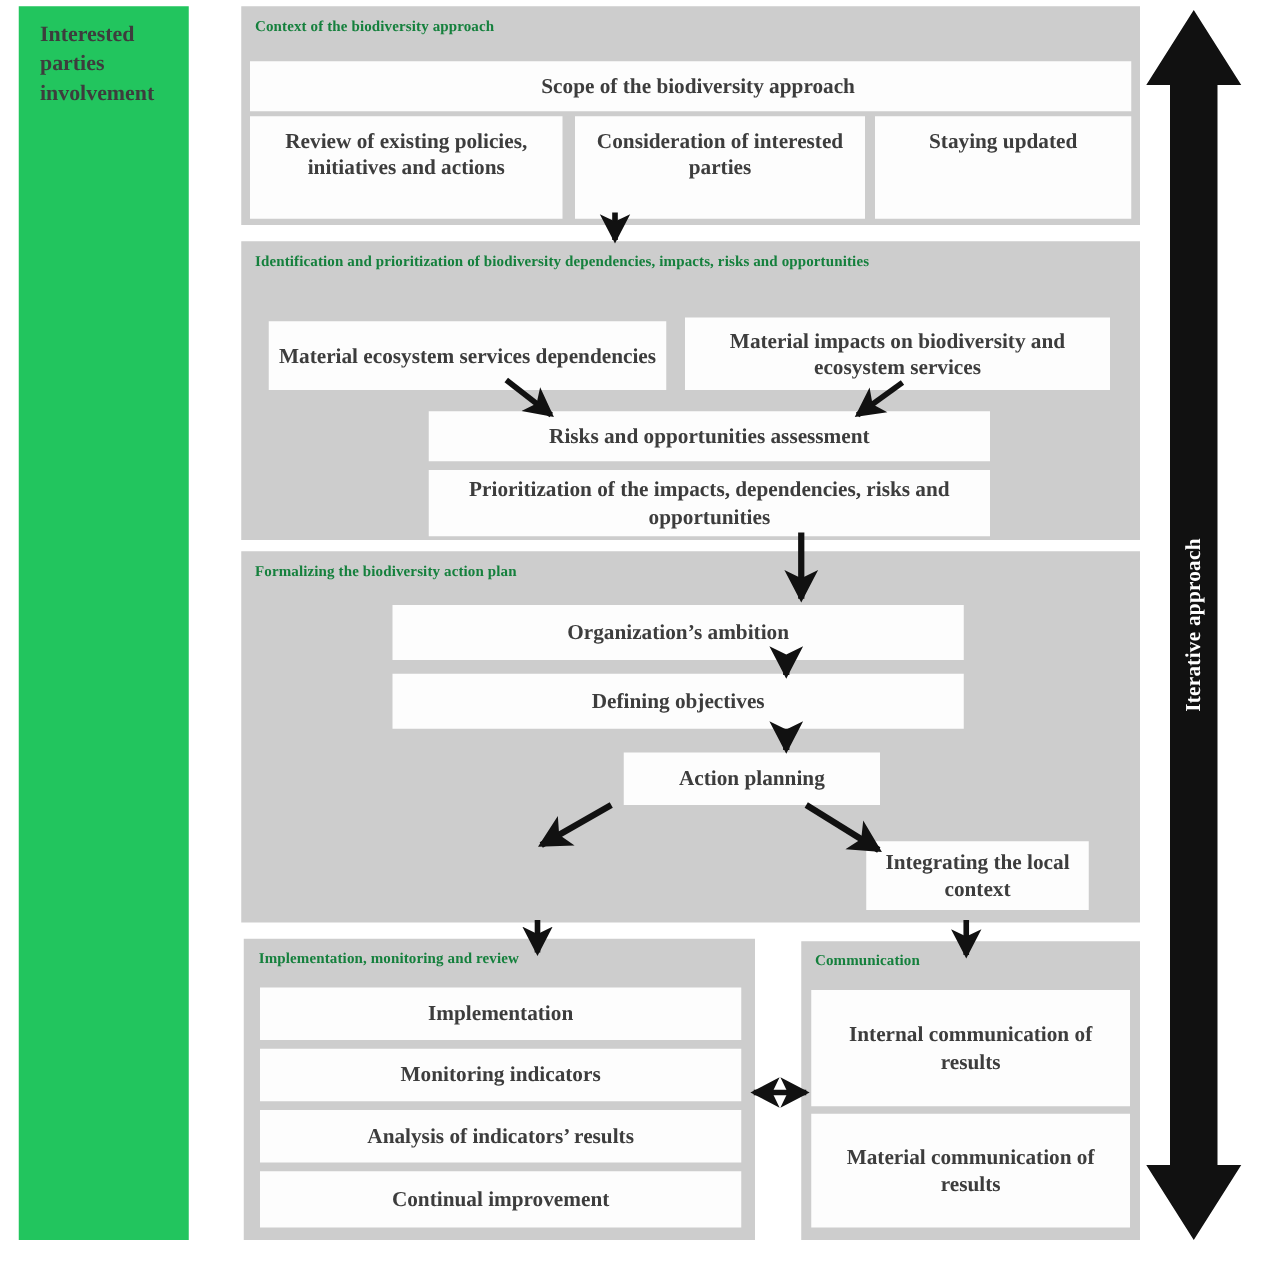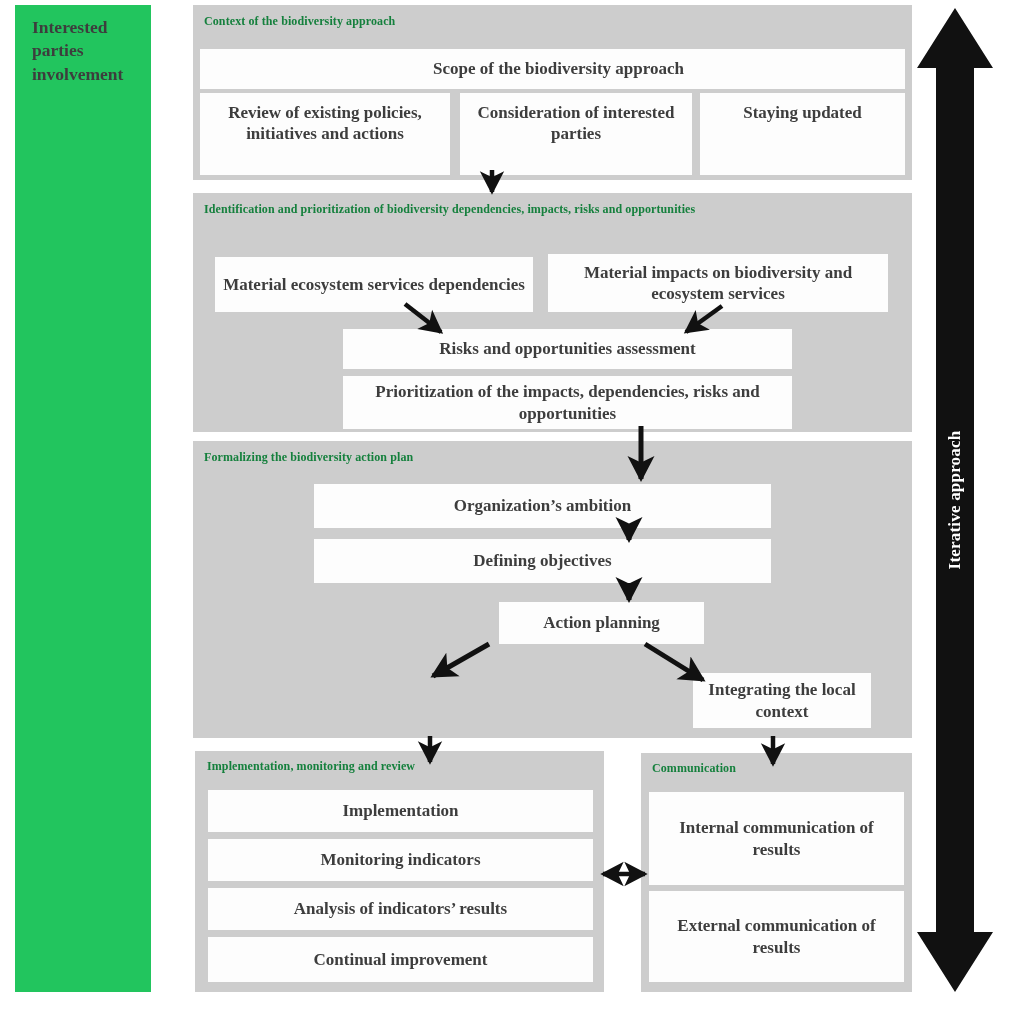--- a/index.html
+++ b/index.html
@@ -148,21 +148,21 @@
   <div class="panel-title" style="left:207px; top:759px; width:390px;">Implementation, monitoring and review</div>
   <div class="box" style="left:208px; top:790px; width:385px; height:42px;">Implementation</div>
   <div class="box" style="left:208px; top:839px; width:385px; height:42px;">Monitoring indicators</div>
   <div class="box" style="left:208px; top:888px; width:385px; height:42px;">Analysis of indicators’ results</div>
   <div class="box" style="left:208px; top:937px; width:385px; height:45px;">Continual improvement</div>
 
   <div class="panel" style="left:641px; top:753px; width:271px; height:239px;">
   </div>
   <div class="panel-title" style="left:652px; top:761px; width:255px;">Communication</div>
   <div class="box" style="left:649px; top:792px; width:255px; height:93px;">Internal communication of results</div>
-  <div class="box" style="left:649px; top:891px; width:255px; height:91px;">External communication of results</div>
+  <div class="box" style="left:649px; top:891px; width:255px; height:91px;">Material communication of results</div>
 
   <svg id="arrows" viewBox="0 0 1024 1024">
     <defs>
       <marker id="ah" markerWidth="6" markerHeight="6" refX="4.6" refY="3" orient="auto" markerUnits="strokeWidth">
         <path d="M0,0.3 L5.2,3 L0,5.7 L1.3,3 Z" fill="#111111"></path>
       </marker>
       <marker id="ah-start" markerWidth="6" markerHeight="6" refX="0.6" refY="3" orient="auto" markerUnits="strokeWidth">
         <path d="M5.2,0.3 L0,3 L5.2,5.7 L3.9,3 Z" fill="#111111"></path>
       </marker>
     </defs>

